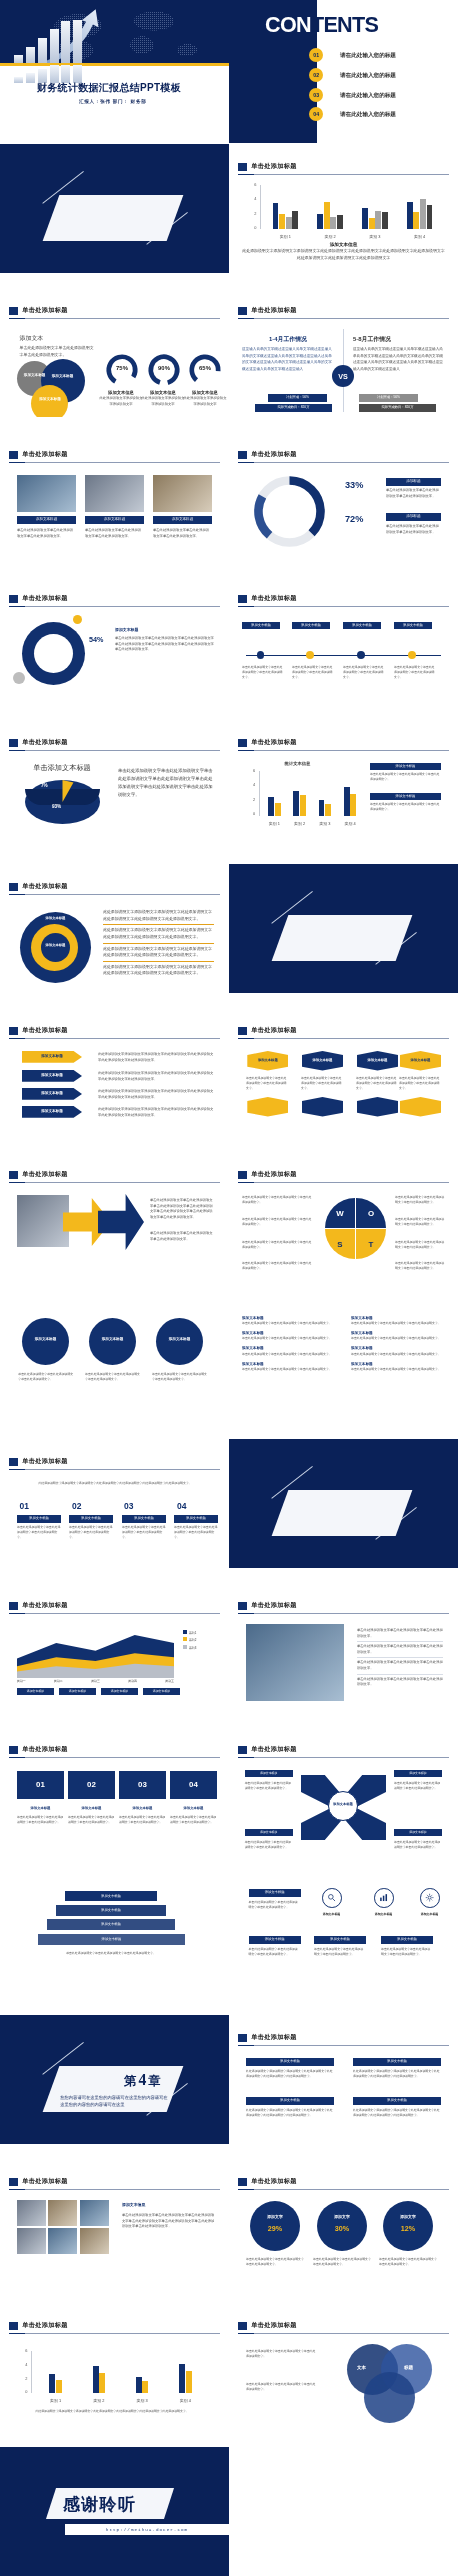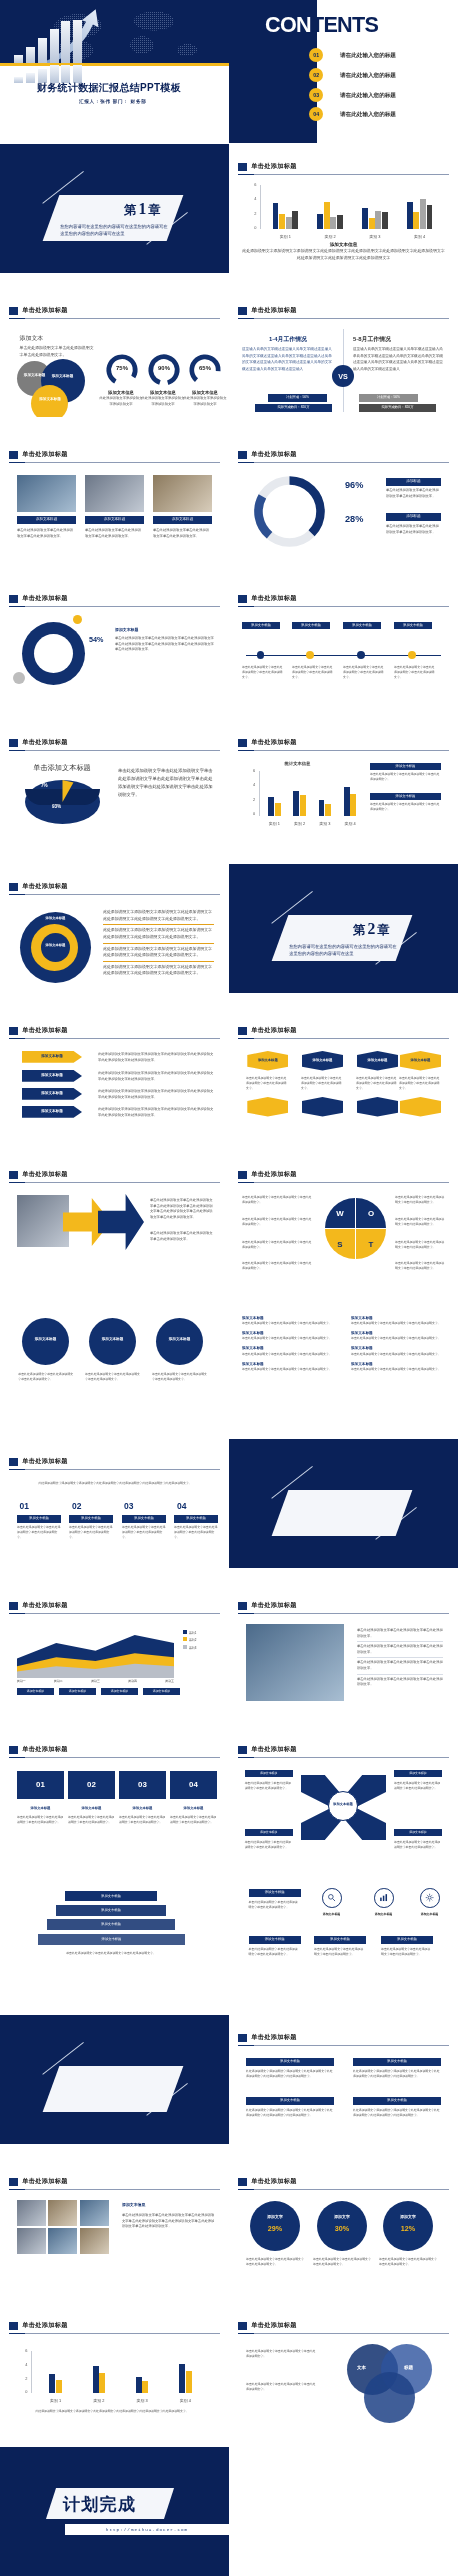--- a/index.html
+++ b/index.html
@@ -155,26 +155,20 @@
     <div style="position:absolute;top:107px;left:0;right:0;height:14.4px;">
       <div class="ct-num">04</div>
       <div class="ct-tx" style="top:3.9px;">请在此处输入您的标题</div>
     </div>
   </div>
 
   <div class="slide navy" style="position:absolute;left:0;top:144px;">
     <div class="ch-l1" style="left:37px;top:43px;width:52px;transform:rotate(-38deg);"></div>
     <div class="ch-l1" style="left:141px;top:84px;width:52px;transform:rotate(-38deg);"></div>
     <div class="ch-plate"></div>
-    <div class="ch-inner">
-      <div class="ch-no">
-        <span>第</span><b>1</b><span>章</span>
-      </div>
-      <div class="ch-txt">您您内容请写在这里您的内容请写在这里您的内容请写在这里您的内容您的内容请写在这里</div>
-    </div>
   </div>
 
   <div class="slide" style="position:absolute;left:229px;top:144px;">
     <div class="hdr">
       <span class="sq"></span><span class="tx">单击处添加标题</span>
       <div class="rule"></div><div class="rule2"></div>
     </div>
     <div class="bc">
       <div class="ax"></div>
       <div class="ylab" style="top:0;">6</div>
@@ -300,22 +294,22 @@
   <div class="slide" style="position:absolute;left:229px;top:432px;">
     <div class="hdr">
       <span class="sq"></span><span class="tx">单击处添加标题</span>
       <div class="rule"></div><div class="rule2"></div>
     </div>
     <svg style="position:absolute;left:22px;top:41px;width:77px;height:77px" viewBox="0 0 36 36">
       <circle cx="18" cy="18" r="14.5" fill="none" stroke="#e6e9ee" stroke-width="4"></circle>
       <circle cx="18" cy="18" r="14.5" fill="none" stroke="#11306e" stroke-width="4" stroke-dasharray="34 57" transform="rotate(-90 18 18)"></circle>
       <circle cx="18" cy="18" r="14.5" fill="none" stroke="#2c4f91" stroke-width="4" stroke-dasharray="20 71" transform="rotate(130 18 18)"></circle>
     </svg>
-    <div class="bx" style="left:116px;top:48px;width:37px;font-size:9.2px;font-weight:bold;color:#11306e;">96%</div>
-    <div class="bx" style="left:116px;top:82px;width:37px;font-size:9.2px;font-weight:bold;color:#11306e;">28%</div>
+    <div class="bx" style="left:116px;top:48px;width:37px;font-size:9.2px;font-weight:bold;color:#11306e;">33%</div>
+    <div class="bx" style="left:116px;top:82px;width:37px;font-size:9.2px;font-weight:bold;color:#11306e;">72%</div>
     <div class="bx nv" style="left:157px;top:46px;width:55px;height:7.9px;line-height:7.9px;text-align:center;font-size:3.6px;color:#fff;">添加标题</div>
     <div class="bx t6" style="left:157px;top:56px;width:55px;font-size:3.3px;">单击此处添加说明文字单击此处添加说明文字单击此处添加说明文字。</div>
     <div class="bx nv" style="left:157px;top:81px;width:55px;height:7.9px;line-height:7.9px;text-align:center;font-size:3.6px;color:#fff;">添加标题</div>
     <div class="bx t6" style="left:157px;top:92px;width:55px;font-size:3.3px;">单击此处添加说明文字单击此处添加说明文字单击此处添加说明文字。</div>
   </div>
 
   <div class="slide" style="position:absolute;left:0;top:576px;">
     <div class="hdr">
       <span class="sq"></span><span class="tx">单击处添加标题</span>
       <div class="rule"></div><div class="rule2"></div>
@@ -423,26 +417,20 @@
       <div class="t6" style="padding:2px 0;border-bottom:0.7px solid #e3a11a;">此处添加说明文字添加说明文字添加说明文字此处添加说明文字此处添加说明文字此处添加说明文字此处添加说明文字。</div>
       <div class="t6" style="padding:2px 0;border-bottom:0.7px solid #e3a11a;">此处添加说明文字添加说明文字添加说明文字此处添加说明文字此处添加说明文字此处添加说明文字此处添加说明文字。</div>
       <div class="t6" style="padding:2px 0;">此处添加说明文字添加说明文字添加说明文字此处添加说明文字此处添加说明文字此处添加说明文字此处添加说明文字。</div>
     </div>
   </div>
 
   <div class="slide navy" style="position:absolute;left:229px;top:864px;">
     <div class="ch-l1" style="left:37px;top:43px;width:52px;transform:rotate(-38deg);"></div>
     <div class="ch-l1" style="left:141px;top:84px;width:52px;transform:rotate(-38deg);"></div>
     <div class="ch-plate"></div>
-    <div class="ch-inner">
-      <div class="ch-no">
-        <span>第</span><b>2</b><span>章</span>
-      </div>
-      <div class="ch-txt">您您内容请写在这里您的内容请写在这里您的内容请写在这里您的内容您的内容请写在这里</div>
-    </div>
   </div>
 
   <div class="slide" style="position:absolute;left:0;top:1008px;">
     <div class="hdr">
       <span class="sq"></span><span class="tx">单击处添加标题</span>
       <div class="rule"></div><div class="rule2"></div>
     </div>
     <div class="bx yel" style="left:22px;top:43px;width:60px;height:11.8px;line-height:11.8px;text-align:center;font-size:3.6px;color:#11306e;font-weight:bold;clip-path:polygon(0 0,86% 0,100% 50%,86% 100%,0 100%);"><span>添加文本标题</span></div>
     <div class="bx nv" style="left:22px;top:62px;width:60px;height:11.8px;line-height:11.8px;text-align:center;font-size:3.6px;color:#fff;font-weight:bold;clip-path:polygon(0 0,86% 0,100% 50%,86% 100%,0 100%);"><span>添加文本标题</span></div>
     <div class="bx nv" style="left:22px;top:80px;width:60px;height:11.8px;line-height:11.8px;text-align:center;font-size:3.6px;color:#fff;font-weight:bold;clip-path:polygon(0 0,86% 0,100% 50%,86% 100%,0 100%);"><span>添加文本标题</span></div>
@@ -685,20 +673,26 @@
     <div class="bx nv ctr" style="left:85px;top:65px;width:52px;height:7.9px;line-height:7.9px;font-size:3.3px;color:#fff;">添加文本标题</div>
     <div class="bx t6" style="left:85px;top:76px;width:52px;font-size:2.9px;">单击此处添加说明文字单击此处添加说明文字单击此处添加说明文字。</div>
     <div class="bx nv ctr" style="left:152px;top:65px;width:52px;height:7.9px;line-height:7.9px;font-size:3.3px;color:#fff;">添加文本标题</div>
     <div class="bx t6" style="left:152px;top:76px;width:52px;font-size:2.9px;">单击此处添加说明文字单击此处添加说明文字单击此处添加说明文字。</div>
   </div>
 
   <div class="slide navy" style="position:absolute;left:0;top:2015px;">
     <div class="ch-l1" style="left:37px;top:43px;width:52px;transform:rotate(-38deg);"></div>
     <div class="ch-l1" style="left:141px;top:84px;width:52px;transform:rotate(-38deg);"></div>
     <div class="ch-plate"></div>
+    <div class="ch-inner">
+      <div class="ch-no">
+        <span>第</span><b>4</b><span>章</span>
+      </div>
+      <div class="ch-txt">您您内容请写在这里您的内容请写在这里您的内容请写在这里您的内容您的内容请写在这里</div>
+    </div>
   </div>
 
   <div class="slide" style="position:absolute;left:229px;top:2015px;">
     <div class="hdr">
       <span class="sq"></span><span class="tx">单击处添加标题</span>
       <div class="rule"></div><div class="rule2"></div>
     </div>
     <div class="bx nv ctr" style="left:17px;top:43px;width:88px;height:7.9px;line-height:7.9px;font-size:3.3px;color:#fff;">添加文本标题</div>
     <div class="bx t6" style="left:17px;top:54px;width:88px;font-size:2.9px;">此处添加说明文字添加说明文字添加说明文字此处添加说明文字此处添加说明文字此处添加说明文字此处添加说明文字。</div>
     <div class="bx nv ctr" style="left:124px;top:43px;width:88px;height:7.9px;line-height:7.9px;font-size:3.3px;color:#fff;">添加文本标题</div>
@@ -791,21 +785,21 @@
     <div class="bx t6" style="left:17px;top:79px;width:72px;font-size:2.9px;">单击此处添加说明文字单击此处添加说明文字单击此处添加说明文字。</div>
     <div class="circ" style="left:118px;top:41px;width:51px;height:51px;background:rgba(17,48,110,.85);"></div>
     <div class="circ" style="left:152px;top:41px;width:51px;height:51px;background:rgba(45,83,158,.8);"></div>
     <div class="circ" style="left:135px;top:69px;width:51px;height:51px;background:rgba(30,66,134,.85);"></div>
     <div class="bx" style="left:128px;top:62px;font-size:4.6px;color:#fff;font-weight:bold;">文本</div>
     <div class="bx" style="left:175px;top:62px;font-size:4.6px;color:#fff;font-weight:bold;">标题</div>
   </div>
 
   <div class="slide full navy" style="position:absolute;left:0;top:2447px;width:458px;height:129px;">
     <div class="th-plate"></div>
-    <div class="th-word">计划完成</div>
+    <div class="th-word">感谢聆听</div>
     <div class="th-bar"></div>
     <div class="th-url">http://meihua.docer.com</div>
     <div style="position:absolute;left:229px;top:0;right:0;bottom:0;background:#fff;"></div>
   </div>
 
 </div>
 
 <div style="height:2576px;"></div>
 
 

